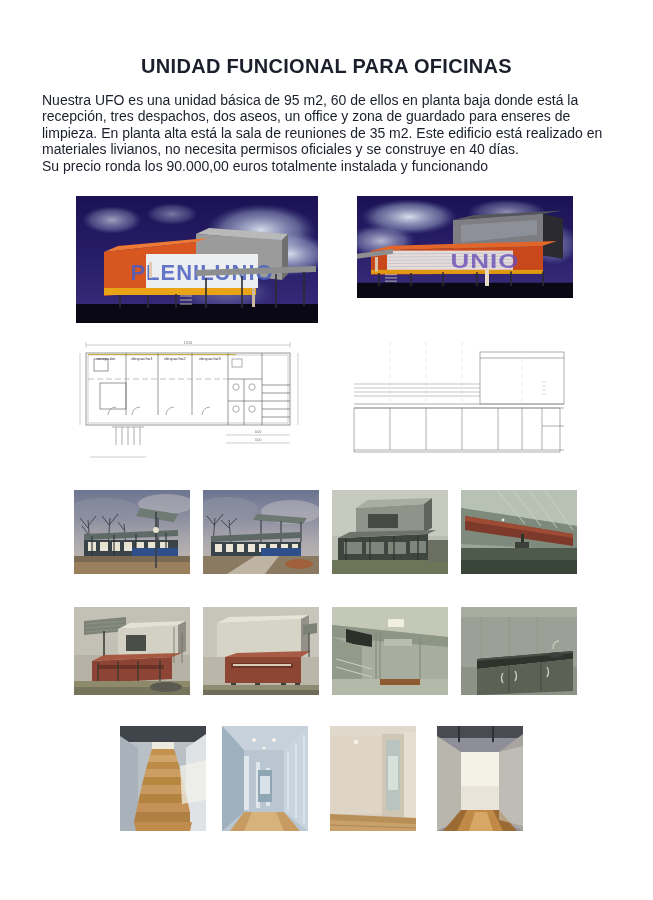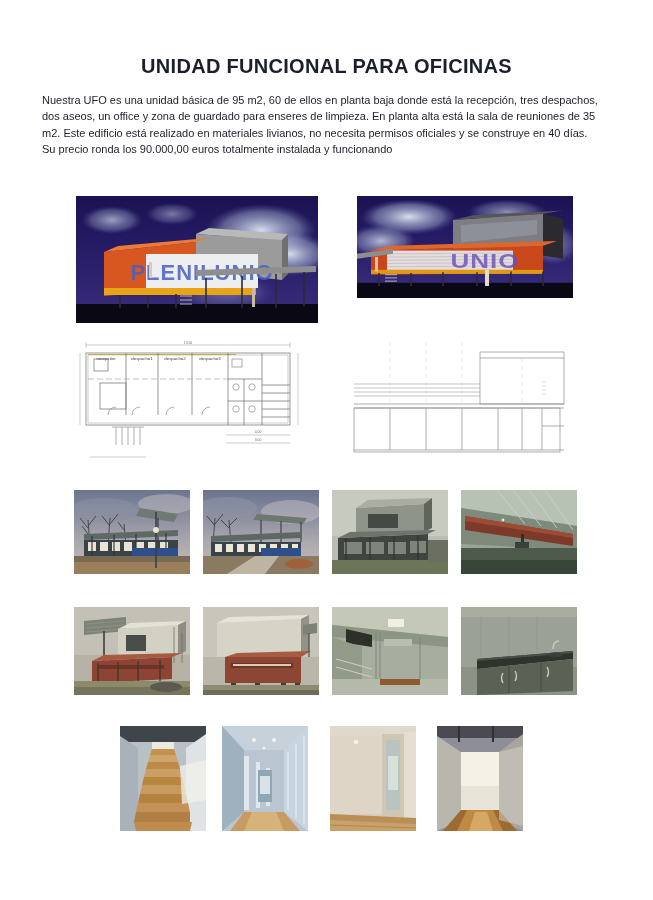--- a/index.html
+++ b/index.html
@@ -23,21 +23,21 @@
     text-align: center;
     font-size: 20px;
     font-weight: bold;
     letter-spacing: 0.3px;
     color: #1b1f2b;
   }
   #intro-paragraph {
     position: absolute;
     left: 42px; top: 92px;
     width: 572px;
-    font-size: 11px;
+    font-size: 14px;
     line-height: 16.4px;
     color: #1b1f2b;
     text-align: left;
     white-space: pre-line;
   }
 
   
   .photo {
     position: absolute;
     overflow: hidden;

